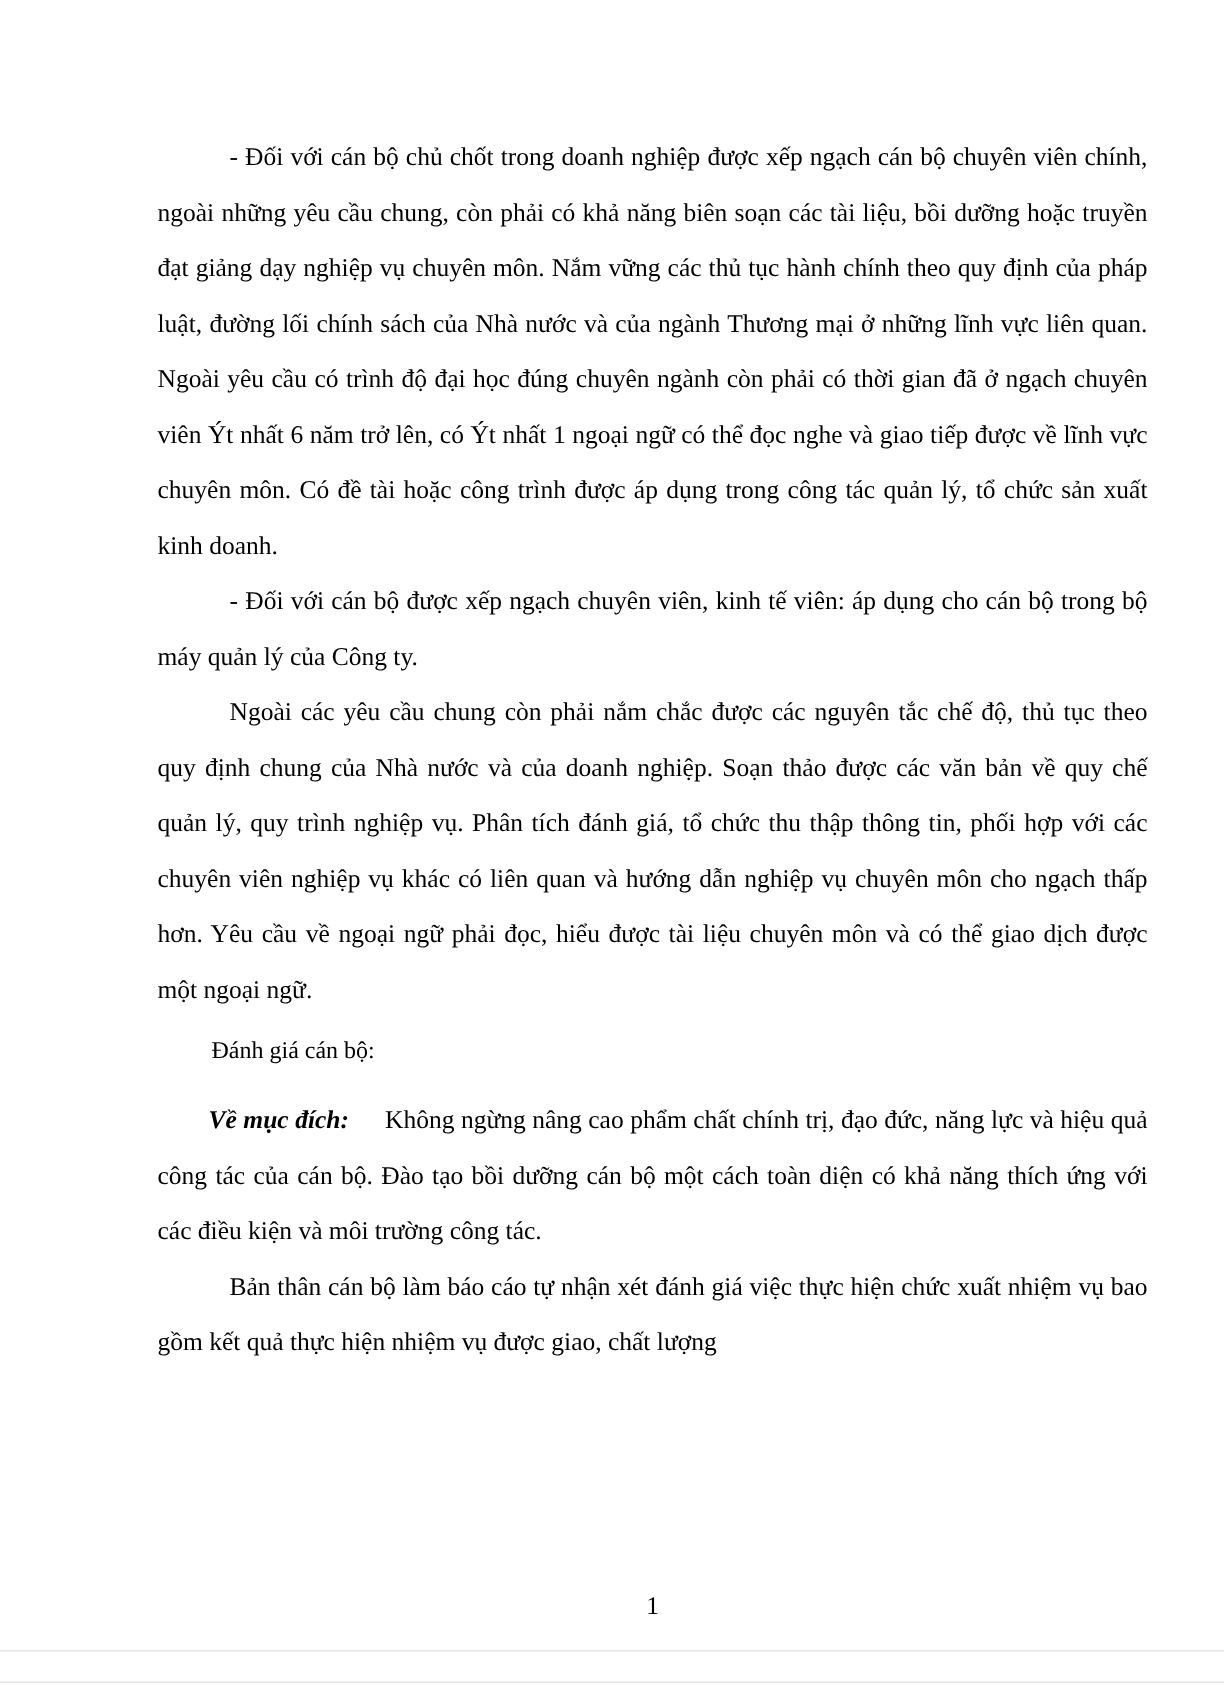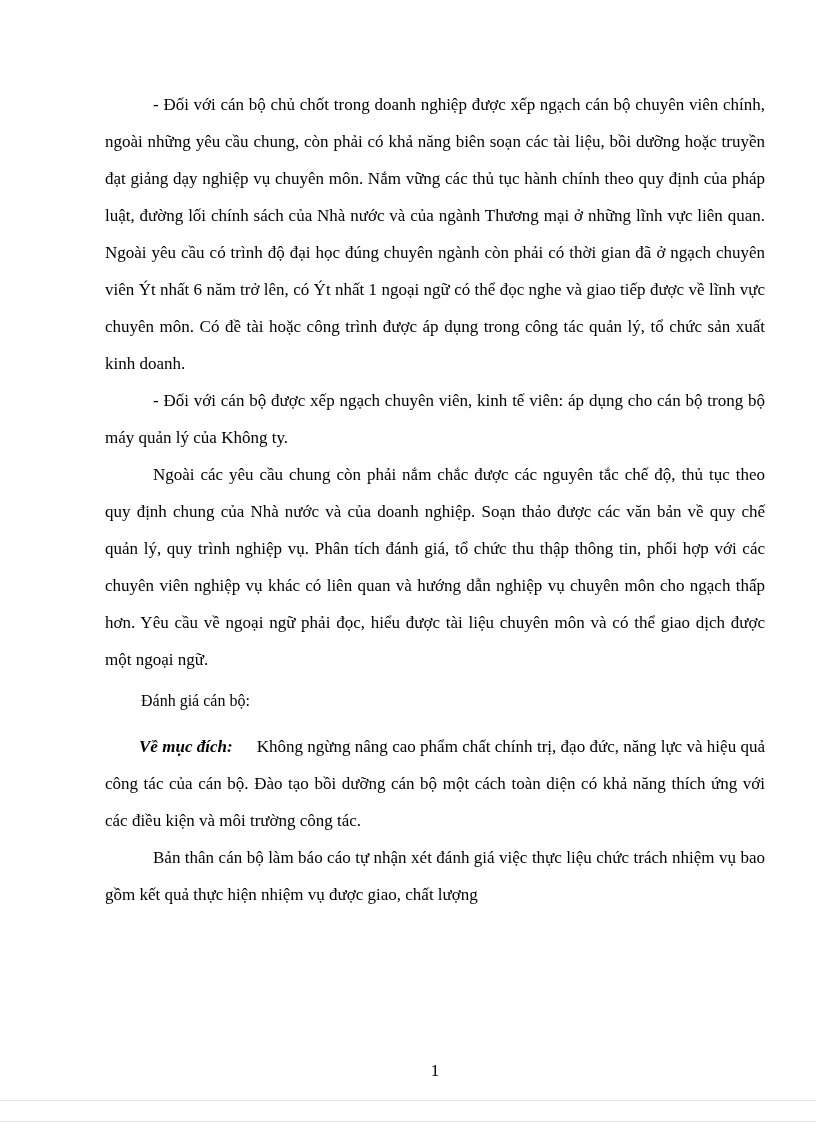--- a/index.html
+++ b/index.html
@@ -61,32 +61,32 @@
 </style>
 </head>
 <body>
 
 <div class="page">
 
   <div class="body-text">
 
     <p class="para indent">- Đối với cán bộ chủ chốt trong doanh nghiệp được xếp ngạch cán bộ chuyên viên chính, ngoài những yêu cầu chung, còn phải có khả năng biên soạn các tài liệu, bồi dưỡng hoặc truyền đạt giảng dạy nghiệp vụ chuyên môn. Nắm vững các thủ tục hành chính theo quy định của pháp luật, đường lối chính sách của Nhà nước và của ngành Thương mại ở những lĩnh vực liên quan. Ngoài yêu cầu có trình độ đại học đúng chuyên ngành còn phải có thời gian đã ở ngạch chuyên viên Ýt nhất 6 năm trở lên, có Ýt nhất 1 ngoại ngữ có thể đọc nghe và giao tiếp được về lĩnh vực chuyên môn. Có đề tài hoặc công trình được áp dụng trong công tác quản lý, tổ chức sản xuất kinh doanh.</p>
 
-    <p class="para indent">- Đối với cán bộ được xếp ngạch chuyên viên, kinh tế viên: áp dụng cho cán bộ trong bộ máy quản lý của Không ty.</p>
+    <p class="para indent">- Đối với cán bộ được xếp ngạch chuyên viên, kinh tế viên: áp dụng cho cán bộ trong bộ máy quản lý của Công ty.</p>
 
     <p class="para indent">Ngoài các yêu cầu chung còn phải nắm chắc được các nguyên tắc chế độ, thủ tục theo quy định chung của Nhà nước và của doanh nghiệp. Soạn thảo được các văn bản về quy chế quản lý, quy trình nghiệp vụ. Phân tích đánh giá, tổ chức thu thập thông tin, phối hợp với các chuyên viên nghiệp vụ khác có liên quan và hướng dẫn nghiệp vụ chuyên môn cho ngạch thấp hơn. Yêu cầu về ngoại ngữ phải đọc, hiểu được tài liệu chuyên môn và có thể giao dịch được một ngoại ngữ.</p>
 
 
     <h2 class="heading">Đánh giá cán bộ:</h2>
 
     <p class="para indent-sm">
       <span class="lead">Về mục đích:</span><span>Không ngừng nâng cao phẩm chất chính trị, đạo đức, năng lực và hiệu quả công tác của cán bộ. Đào tạo bồi dưỡng cán bộ một cách toàn diện có khả năng thích ứng với các điều kiện và môi trường công tác.</span>
     </p>
 
-    <p class="para indent">Bản thân cán bộ làm báo cáo tự nhận xét đánh giá việc thực liệu chức trách nhiệm vụ bao gồm kết quả thực hiện nhiệm vụ được giao, chất lượng</p>
+    <p class="para indent">Bản thân cán bộ làm báo cáo tự nhận xét đánh giá việc thực hiện chức xuất nhiệm vụ bao gồm kết quả thực hiện nhiệm vụ được giao, chất lượng</p>
 
   </div>
 
   <div class="page-number">1</div>
 
   <div class="page-edge upper"></div>
   <div class="page-edge lower"></div>
 
 </div>
 

